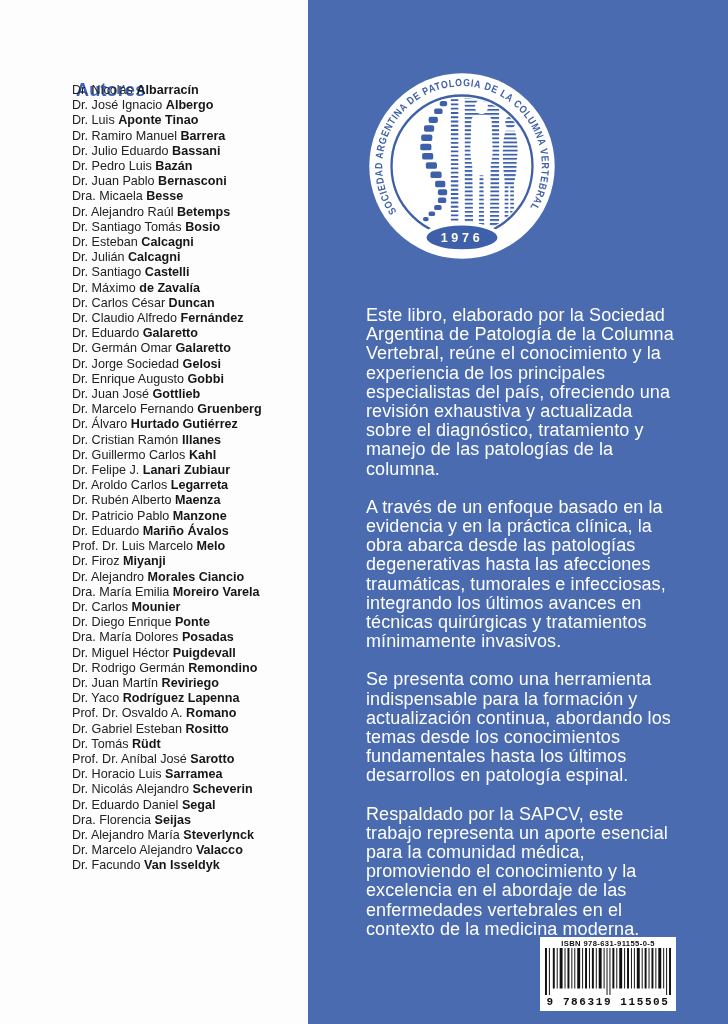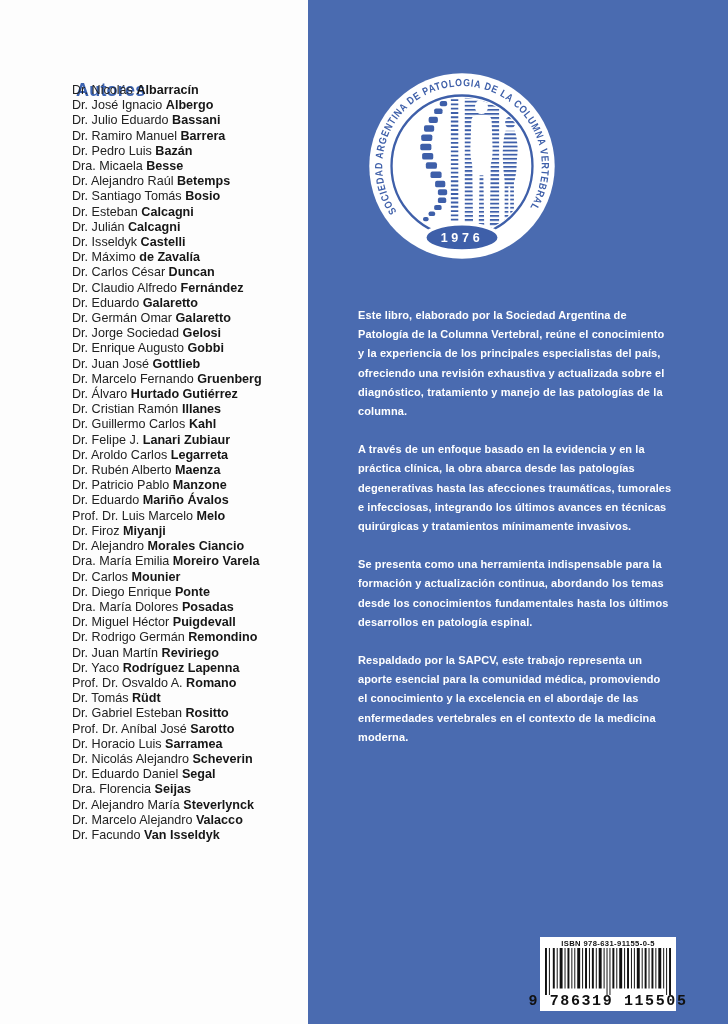--- a/index.html
+++ b/index.html
@@ -23,62 +23,64 @@
   .author-row b{font-weight:700;color:#161616;}
 
   
   .panel{
     position:absolute;left:308px;top:0;width:420px;height:1024px;
     background:#4a6bb0;
   }
   .seal{position:absolute;left:52px;top:64px;width:204px;height:204px;}
 
   .description{
-    position:absolute;left:50px;top:306px;width:314px;
-    color:#ffffff;font-size:11px;line-height:19.2px;font-weight:700;
+    position:absolute;left:58px;top:306px;width:314px;
+    color:#ffffff;font-size:18px;line-height:19.2px;font-weight:400;
     letter-spacing:.1px;
   }
   .description p{margin:0 0 19px 0;}
 
   
   .barcode-box{
     position:absolute;left:232px;top:893px;width:136px;height:74px;
     background:#ffffff;box-sizing:border-box;padding:2px 6px 3px 6px;
     display:flex;flex-direction:column;align-items:center;margin-top:44px;
   }
   .isbn-label{
     font-size:7.6px;font-weight:700;color:#111;letter-spacing:.4px;
     line-height:9px;white-space:nowrap;
   }
   .bars{width:126px;height:47px;display:block;}
   .ean-digits{
-    font-size:15px;font-weight:700;color:#111;letter-spacing:1.6px;
+    font-size:11px;font-weight:700;color:#111;letter-spacing:1.6px;
     line-height:12px;margin-top:1px;white-space:nowrap;
     font-family:"Liberation Mono", monospace;
   }
 </style>
 </head>
 <body>
 
 <div class="page">
 
   <aside class="authors-col">
     <h1 class="authors-heading">Autores</h1>
     <div class="authors-list">
         <div class="author-row"><span>Dr. Nicolás </span><b>Albarracín</b></div>
         <div class="author-row"><span>Dr. José Ignacio </span><b>Albergo</b></div>
+        <div class="author-row"><span>Dr. Luis </span><b>Aponte Tinao</b></div>
+        <div class="author-row"><span>Dr. Ramiro Manuel </span><b>Barrera</b></div>
         <div class="author-row"><span>Dr. Julio Eduardo </span><b>Bassani</b></div>
-        <div class="author-row"><span>Dr. Ramiro Manuel </span><b>Barrera</b></div>
         <div class="author-row"><span>Dr. Pedro Luis </span><b>Bazán</b></div>
+        <div class="author-row"><span>Dr. Juan Pablo </span><b>Bernasconi</b></div>
         <div class="author-row"><span>Dra. Micaela </span><b>Besse</b></div>
         <div class="author-row"><span>Dr. Alejandro Raúl </span><b>Betemps</b></div>
         <div class="author-row"><span>Dr. Santiago Tomás </span><b>Bosio</b></div>
         <div class="author-row"><span>Dr. Esteban </span><b>Calcagni</b></div>
         <div class="author-row"><span>Dr. Julián </span><b>Calcagni</b></div>
-        <div class="author-row"><span>Dr. Isseldyk </span><b>Castelli</b></div>
+        <div class="author-row"><span>Dr. Santiago </span><b>Castelli</b></div>
         <div class="author-row"><span>Dr. Máximo </span><b>de Zavalía</b></div>
         <div class="author-row"><span>Dr. Carlos César </span><b>Duncan</b></div>
         <div class="author-row"><span>Dr. Claudio Alfredo </span><b>Fernández</b></div>
         <div class="author-row"><span>Dr. Eduardo </span><b>Galaretto</b></div>
         <div class="author-row"><span>Dr. Germán Omar </span><b>Galaretto</b></div>
         <div class="author-row"><span>Dr. Jorge Sociedad </span><b>Gelosi</b></div>
         <div class="author-row"><span>Dr. Enrique Augusto </span><b>Gobbi</b></div>
         <div class="author-row"><span>Dr. Juan José </span><b>Gottlieb</b></div>
         <div class="author-row"><span>Dr. Marcelo Fernando </span><b>Gruenberg</b></div>
         <div class="author-row"><span>Dr. Álvaro </span><b>Hurtado Gutiérrez</b></div>
@@ -94,22 +96,22 @@
         <div class="author-row"><span>Dr. Alejandro </span><b>Morales Ciancio</b></div>
         <div class="author-row"><span>Dra. María Emilia </span><b>Moreiro Varela</b></div>
         <div class="author-row"><span>Dr. Carlos </span><b>Mounier</b></div>
         <div class="author-row"><span>Dr. Diego Enrique </span><b>Ponte</b></div>
         <div class="author-row"><span>Dra. María Dolores </span><b>Posadas</b></div>
         <div class="author-row"><span>Dr. Miguel Héctor </span><b>Puigdevall</b></div>
         <div class="author-row"><span>Dr. Rodrigo Germán </span><b>Remondino</b></div>
         <div class="author-row"><span>Dr. Juan Martín </span><b>Reviriego</b></div>
         <div class="author-row"><span>Dr. Yaco </span><b>Rodríguez Lapenna</b></div>
         <div class="author-row"><span>Prof. Dr. Osvaldo A. </span><b>Romano</b></div>
+        <div class="author-row"><span>Dr. Gabriel Esteban </span><b>Rositto</b></div>
         <div class="author-row"><span>Dr. Tomás </span><b>Rüdt</b></div>
-        <div class="author-row"><span>Dr. Gabriel Esteban </span><b>Rositto</b></div>
         <div class="author-row"><span>Prof. Dr. Aníbal José </span><b>Sarotto</b></div>
         <div class="author-row"><span>Dr. Horacio Luis </span><b>Sarramea</b></div>
         <div class="author-row"><span>Dr. Nicolás Alejandro </span><b>Scheverin</b></div>
         <div class="author-row"><span>Dr. Eduardo Daniel </span><b>Segal</b></div>
         <div class="author-row"><span>Dra. Florencia </span><b>Seijas</b></div>
         <div class="author-row"><span>Dr. Alejandro María </span><b>Steverlynck</b></div>
         <div class="author-row"><span>Dr. Marcelo Alejandro </span><b>Valacco</b></div>
         <div class="author-row"><span>Dr. Facundo </span><b>Van Isseldyk</b></div>
       </div>
   </aside>

